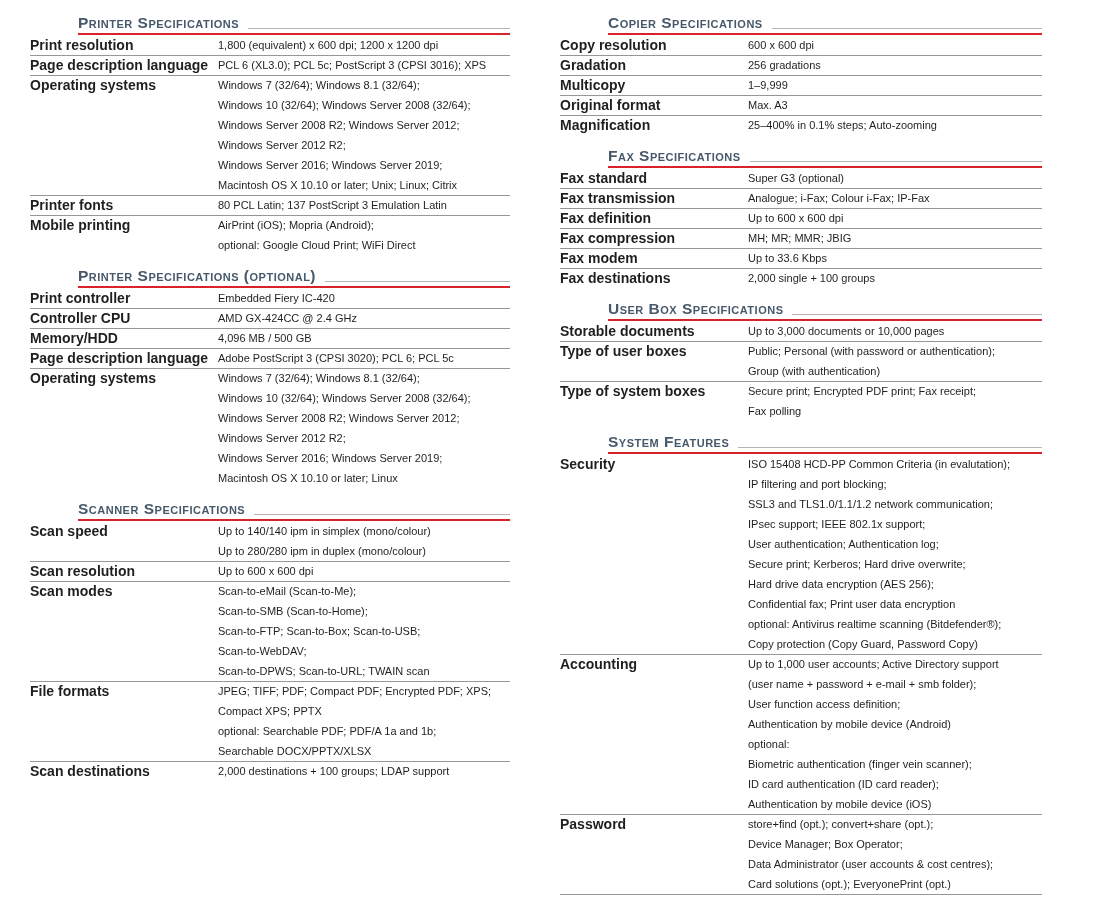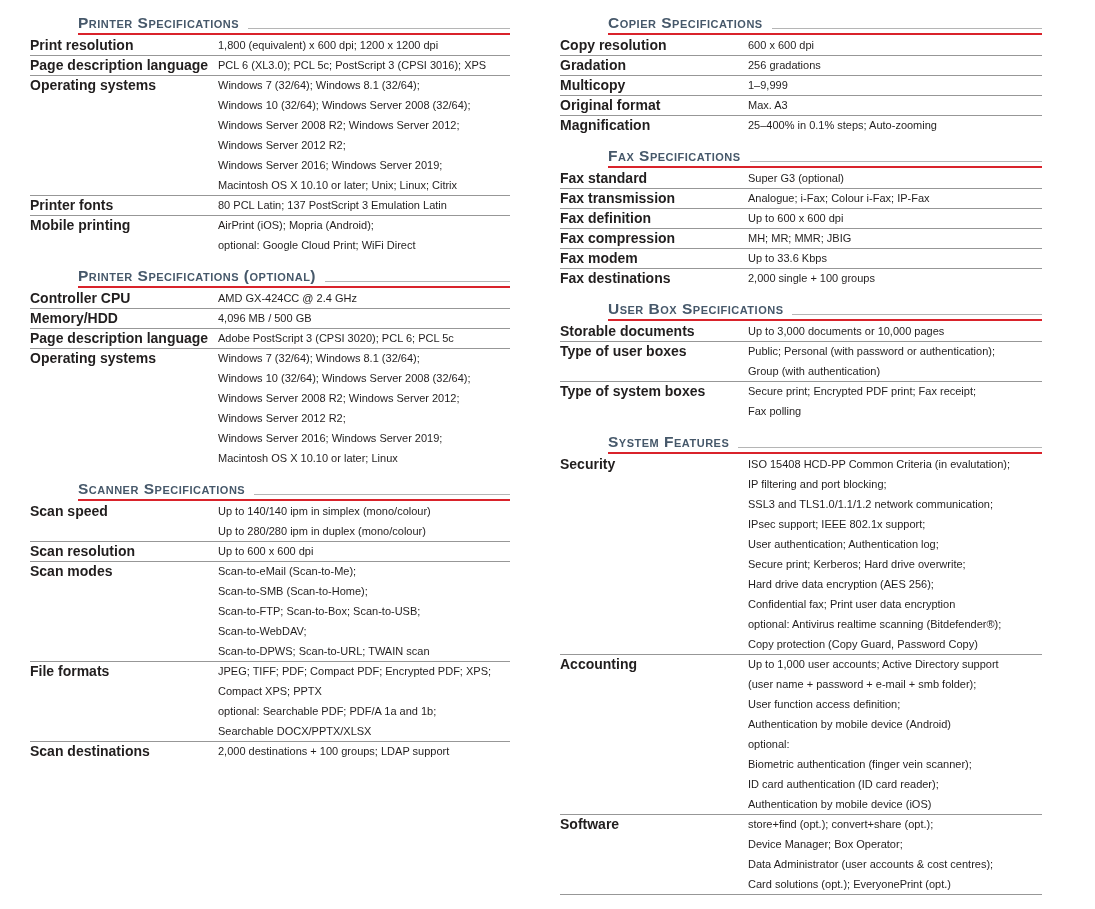--- a/index.html
+++ b/index.html
@@ -123,20 +123,26 @@
   </div>
 </div>
   </section>
 
   <section class="spec-section">
     <h2 class="section-heading">
       <span class="heading-text">Printer Specifications (optional)</span>
       <span class="heading-tail"></span>
     </h2>
     <div class="rows">
+  <div class="spec-row">
+    <div class="spec-label">Print controller</div>
+    <div class="spec-value">
+              <div class="value-line">Embedded Fiery IC-420</div>
+            </div>
+  </div>
 
   <div class="spec-row">
     <div class="spec-label">Controller CPU</div>
     <div class="spec-value">
               <div class="value-line">AMD GX-424CC @ 2.4 GHz</div>
             </div>
   </div>
 
   <div class="spec-row">
     <div class="spec-label">Memory/HDD</div>
@@ -372,21 +378,21 @@
               <div class="value-line">User function access definition;</div>
               <div class="value-line">Authentication by mobile device (Android)</div>
               <div class="value-line">optional:</div>
               <div class="value-line">Biometric authentication (finger vein scanner);</div>
               <div class="value-line">ID card authentication (ID card reader);</div>
               <div class="value-line">Authentication by mobile device (iOS)</div>
             </div>
   </div>
 
   <div class="spec-row">
-    <div class="spec-label">Software</div>
+    <div class="spec-label">Password</div>
     <div class="spec-value">
               <div class="value-line">store+find (opt.); convert+share (opt.);</div>
               <div class="value-line">Device Manager; Box Operator;</div>
               <div class="value-line">Data Administrator (user accounts &amp; cost centres);</div>
               <div class="value-line">Card solutions (opt.); EveryonePrint (opt.)</div>
             </div>
   </div>
 </div>
   </section>
 </div>

